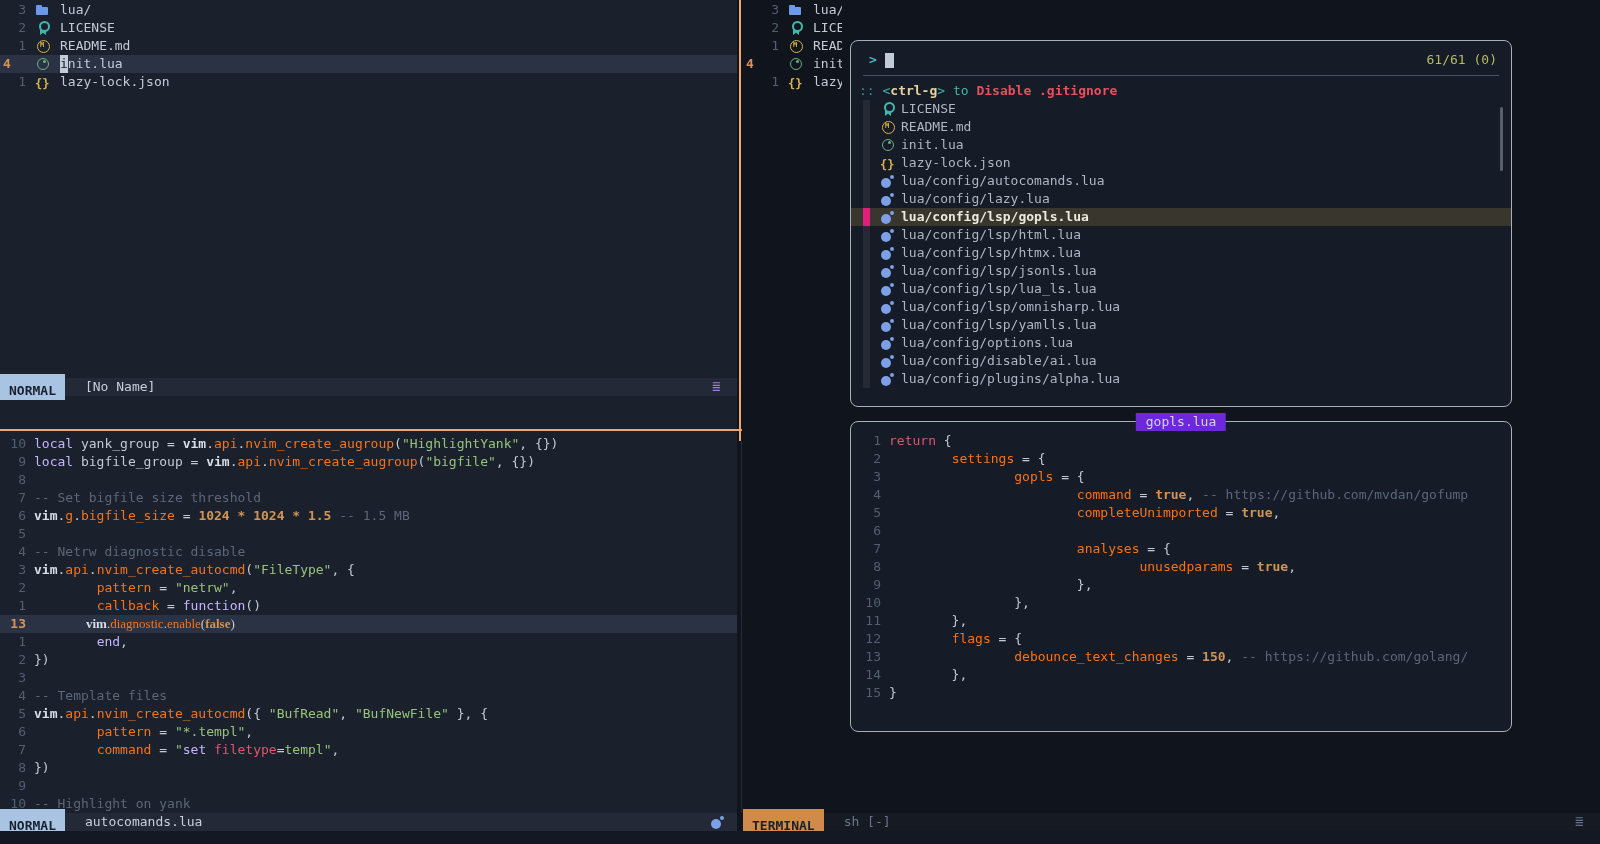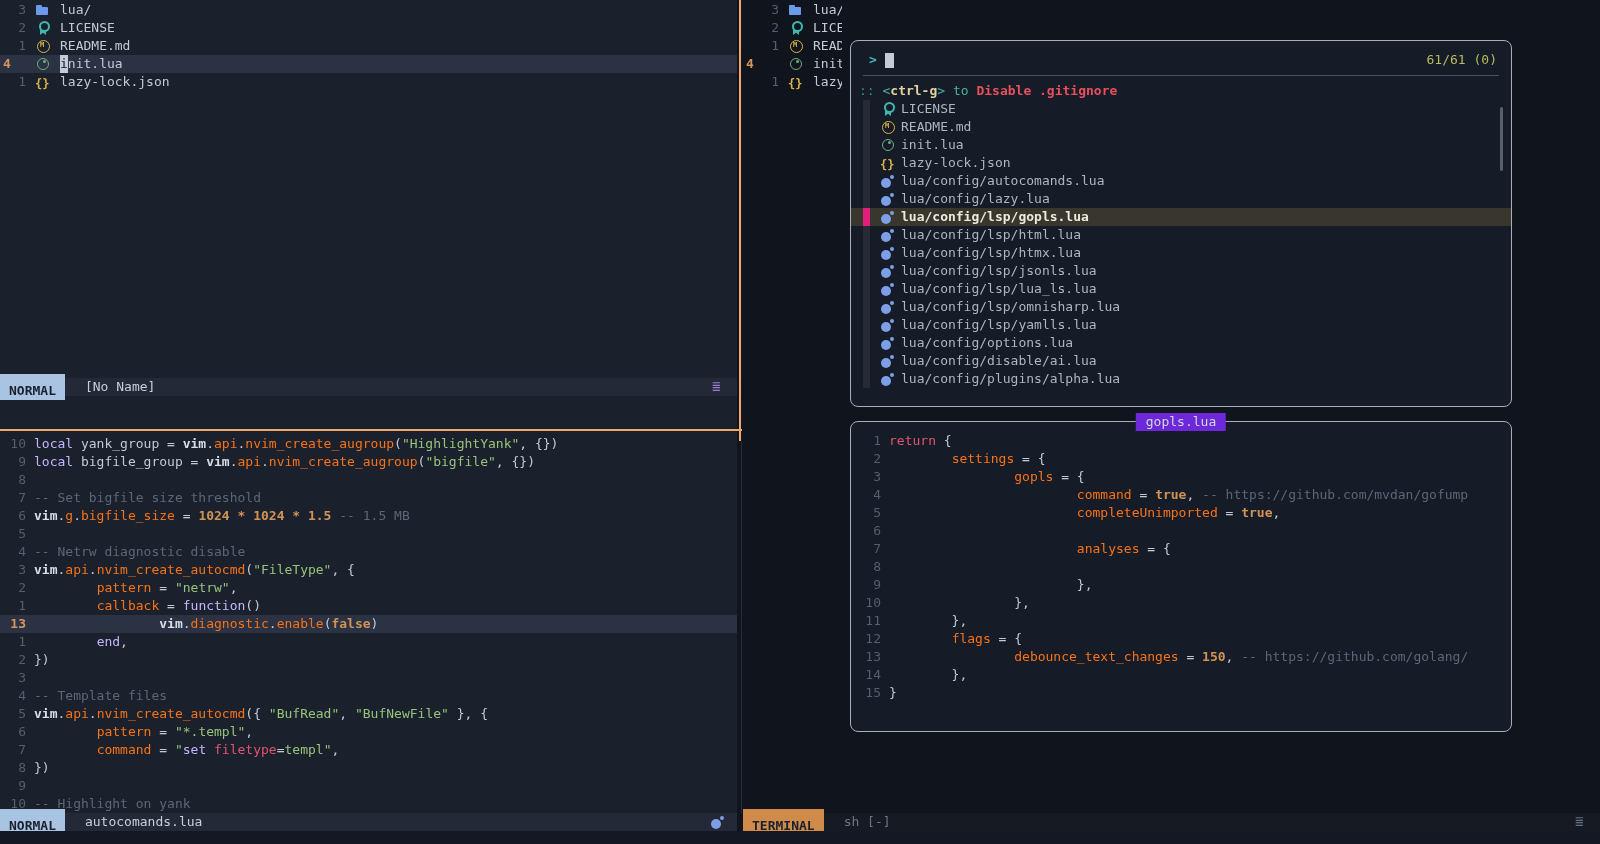--- a/index.html
+++ b/index.html
@@ -193,21 +193,21 @@
         <span style="white-space:pre;"><span class="tk-t">        </span><span class="tk-b">pattern</span><span class="tk-t"> = </span><span class="tk-s">"netrw"</span><span class="tk-t">,</span></span>
       </div>
 
       <div class="row">
         <span class="code-num">1</span>
         <span style="white-space:pre;"><span class="tk-t">        </span><span class="tk-b">callback</span><span class="tk-t"> = </span><span class="tk-k">function</span><span class="tk-t">()</span></span>
       </div>
 
       <div class="row active">
         <span class="code-num">13</span>
-        <span style="white-space:pre;"><span class="tk-t">                </span><span class="tk-w">vim</span><span class="tk-t">.</span><span class="tk-b">diagnostic</span><span class="tk-t">.</span><span class="tk-b">enable</span><span class="tk-t">(</span><span class="tk-n">false</span><span class="tk-t">)</span></span>
+        <span style="white-space:pre;font-family:Liberation Serif, serif;"><span class="tk-t">                </span><span class="tk-w">vim</span><span class="tk-t">.</span><span class="tk-b">diagnostic</span><span class="tk-t">.</span><span class="tk-b">enable</span><span class="tk-t">(</span><span class="tk-n">false</span><span class="tk-t">)</span></span>
       </div>
 
       <div class="row">
         <span class="code-num">1</span>
         <span style="white-space:pre;"><span class="tk-t">        </span><span class="tk-k">end</span><span class="tk-t">,</span></span>
       </div>
 
       <div class="row">
         <span class="code-num">2</span>
         <span style="white-space:pre;"><span class="tk-t">})</span></span>
@@ -441,20 +441,21 @@
           <span class="pv-num">6</span>
         </div>
 
         <div class="row">
           <span class="pv-num">7</span>
           <span style="white-space:pre;"><span class="tk-t">                        </span><span class="tk-b">analyses</span><span class="tk-t"> = {</span></span>
         </div>
 
         <div class="row">
           <span class="pv-num">8</span>
+          <span style="white-space:pre;"><span class="tk-t">                                </span><span class="tk-b">unusedparams</span><span class="tk-t"> = </span><span class="tk-n">true</span><span class="tk-t">,</span></span>
         </div>
 
         <div class="row">
           <span class="pv-num">9</span>
           <span style="white-space:pre;"><span class="tk-t">                        },</span></span>
         </div>
 
         <div class="row">
           <span class="pv-num">10</span>
           <span style="white-space:pre;"><span class="tk-t">                },</span></span>

